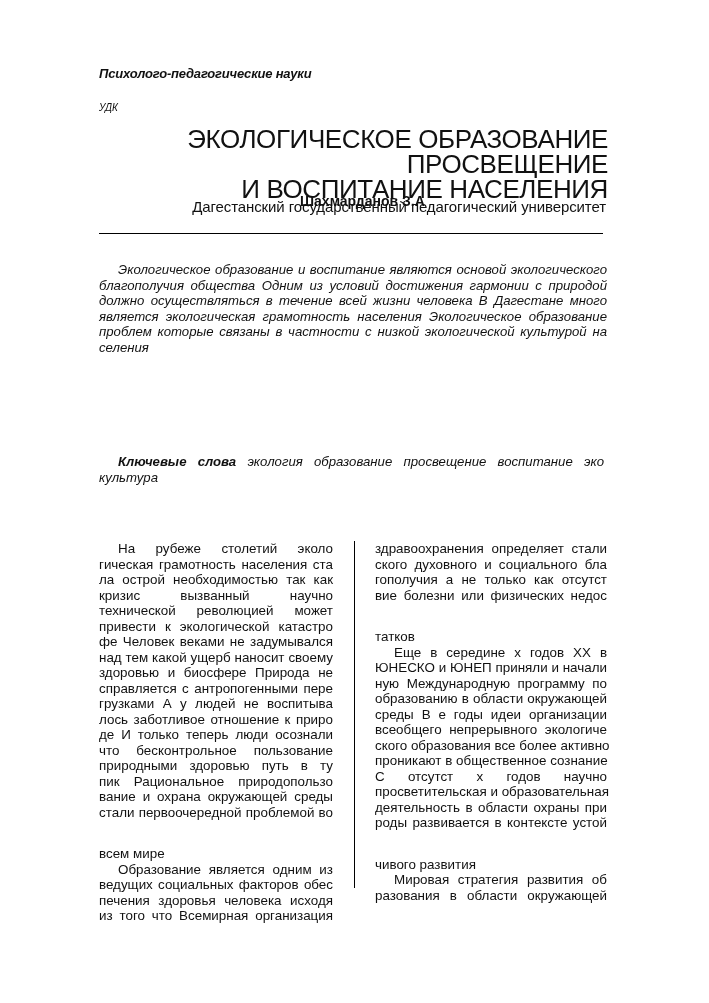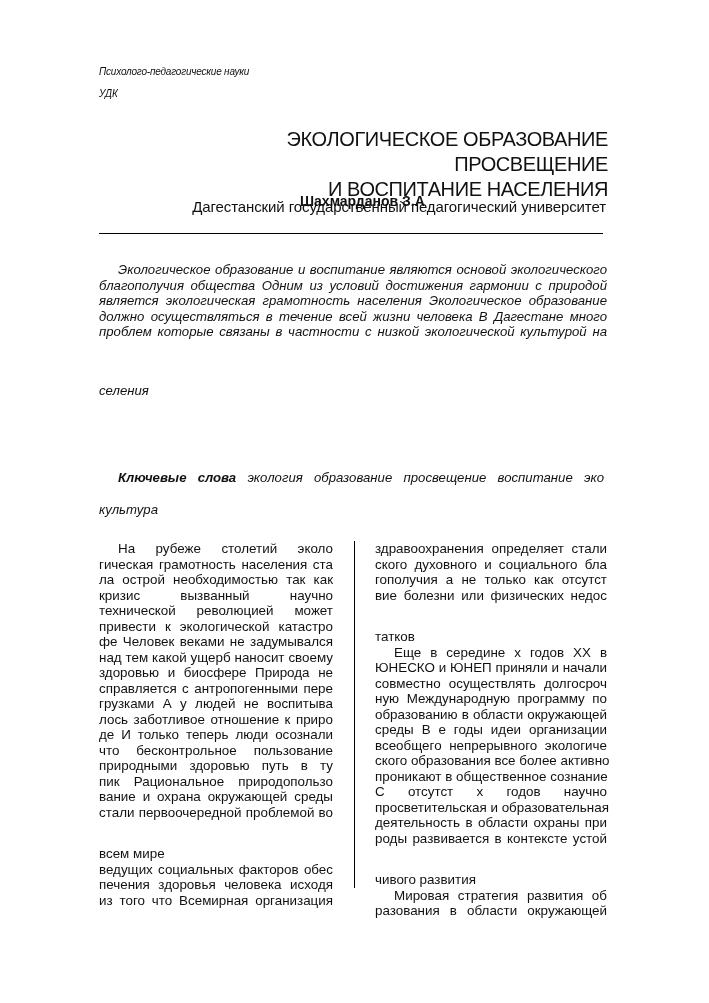--- a/index.html
+++ b/index.html
@@ -1,28 +1,28 @@
 <!DOCTYPE html>
 <html><head>
   <meta charset="utf-8">
   <style>
     html, body { margin: 0; padding: 0; background: #ffffff; }
     body { width: 709px; height: 1003px; position: relative; overflow: hidden; color: #111; font-family: "Liberation Sans", sans-serif; }
     .abs { position: absolute; }
-    .section { left: 99px; top: 66px; font-size: 10px; font-weight: normal; font-style: italic; letter-spacing: -0.2px; }
-    .udk { left: 99px; top: 88px; font-size: 10px; font-style: italic; }
-    .title { left: 130px; top: 127px; width: 478px; text-align: right; font-size: 20px; line-height: 25px; letter-spacing: -0.4px; }
+    .section { left: 99px; top: 66px; font-size: 13px; font-weight: bold; font-style: italic; letter-spacing: -0.2px; }
+    .udk { left: 99px; top: 102px; font-size: 10px; font-style: italic; }
+    .title { left: 130px; top: 127px; width: 478px; text-align: right; font-size: 26px; line-height: 25px; letter-spacing: -0.4px; }
     .author { left: 300px; top: 193px; width: 305px; text-align: left; font-size: 14px; font-weight: bold; }
     .affil { left: 150px; top: 198px; width: 456px; text-align: right; font-size: 15px; letter-spacing: -0.1px; }
     .rule { left: 99px; top: 233px; width: 504px; height: 0; border-top: 1px solid #000; }
     .abstract { left: 99px; top: 262px; width: 508px; font-size: 13.2px; line-height: 15.6px; font-style: italic; text-align: justify; }
     .abstract .line { display: block; text-align: justify; text-align-last: justify; white-space: nowrap; }
-    .abstract .line.last { text-align-last: left; margin-top: 43px; }
+    .abstract .line.last { text-align-last: left; }
     .keywords { left: 99px; top: 454px; width: 505px; font-size: 13.2px; line-height: 16px; font-style: italic; }
-    .keywords .line { display: block; text-align: justify; text-align-last: justify; white-space: nowrap; margin-top: 16px; }
+    .keywords .line { display: block; text-align: justify; text-align-last: justify; white-space: nowrap; }
     .keywords .line.last { text-align-last: left; }
     .kwlabel { font-weight: bold; }
     .col { top: 541px; font-size: 13.4px; line-height: 15.5px; }
     .col .line { display: block; text-align: justify; text-align-last: justify; white-space: nowrap; height: 15.5px; }
     .col .line.last { text-align-last: left; margin-top: 26px; }
     .col-left { left: 99px; width: 234px; }
     .col-right { left: 375px; width: 232px; }
     .divider { left: 354px; top: 541px; width: 0; height: 347px; border-left: 1px solid #000; }
     .indent { padding-left: 19px; }
   </style>
@@ -37,22 +37,22 @@
   <div>И ВОСПИТАНИЕ НАСЕЛЕНИЯ</div>
 </div>
 
 <div class="abs author">Шахмарданов З.А</div>
 <div class="abs affil">Дагестанский государственный педагогический университет</div>
 <div class="abs rule"></div>
 
 <div class="abs abstract">
   <span class="line indent">Экологическое образование и воспитание являются основой экологического</span>
   <span class="line">благополучия общества  Одним из условий достижения гармонии с природой</span>
+  <span class="line">должно осуществляться в течение всей жизни человека  В Дагестане много</span>
   <span class="line">является экологическая грамотность населения  Экологическое образование</span>
-  <span class="line">должно осуществляться в течение всей жизни человека  В Дагестане много</span>
   <span class="line">проблем  которые связаны  в частности  с низкой экологической культурой на</span>
   <span class="line last">селения</span>
 </div>
 
 <div class="abs keywords">
   <span class="line indent"><span class="kwlabel">Ключевые слова</span><span>  экология  образование  просвещение  воспитание  эко</span></span>
   <span class="line last">культура</span>
 </div>
 
 <div class="abs col col-left">
@@ -68,36 +68,36 @@
   <span class="line">справляется с антропогенными пере</span>
   <span class="line">грузками   А  у  людей  не  воспитыва</span>
   <span class="line">лось заботливое отношение к приро</span>
   <span class="line">де   И только теперь люди осознали</span>
   <span class="line">что     бесконтрольное     пользование</span>
   <span class="line">природными  здоровью     путь  в  ту</span>
   <span class="line">пик   Рациональное   природопользо</span>
   <span class="line">вание  и  охрана  окружающей  среды</span>
   <span class="line">стали первоочередной проблемой во</span>
   <span class="line last">всем мире</span>
+  <span class="line indent">Образование  является  одним  из</span>
   <span class="line">ведущих социальных факторов обес</span>
   <span class="line">печения  здоровья  человека   исходя</span>
   <span class="line">из того  что Всемирная организация</span>
 </div>
 
 <div class="abs divider"></div>
 
 <div class="abs col col-right">
   <span class="line">здравоохранения  определяет  стали</span>
   <span class="line">ского  духовного и социального бла</span>
   <span class="line">гополучия   а  не  только  как  отсутст</span>
   <span class="line">вие болезни или физических недос</span>
   <span class="line last">татков</span>
   <span class="line indent">Еще  в  середине      х  годов  XX  в</span>
   <span class="line">ЮНЕСКО и ЮНЕП приняли и начали</span>
-  <span class="line">совместно  осуществлять  долгосроч</span>
   <span class="line">ную  Международную  программу  по</span>
   <span class="line">образованию в области окружающей</span>
   <span class="line">среды  В      е годы идеи организации</span>
   <span class="line">всеобщего  непрерывного  экологиче</span>
   <span class="line">ского образования все более активно</span>
   <span class="line">проникают в общественное сознание</span>
   <span class="line">С     отсутст         х     годов     научно</span>
   <span class="line">просветительская и образовательная</span>
   <span class="line">деятельность в области охраны при</span>
   <span class="line">роды развивается в контексте устой</span>

